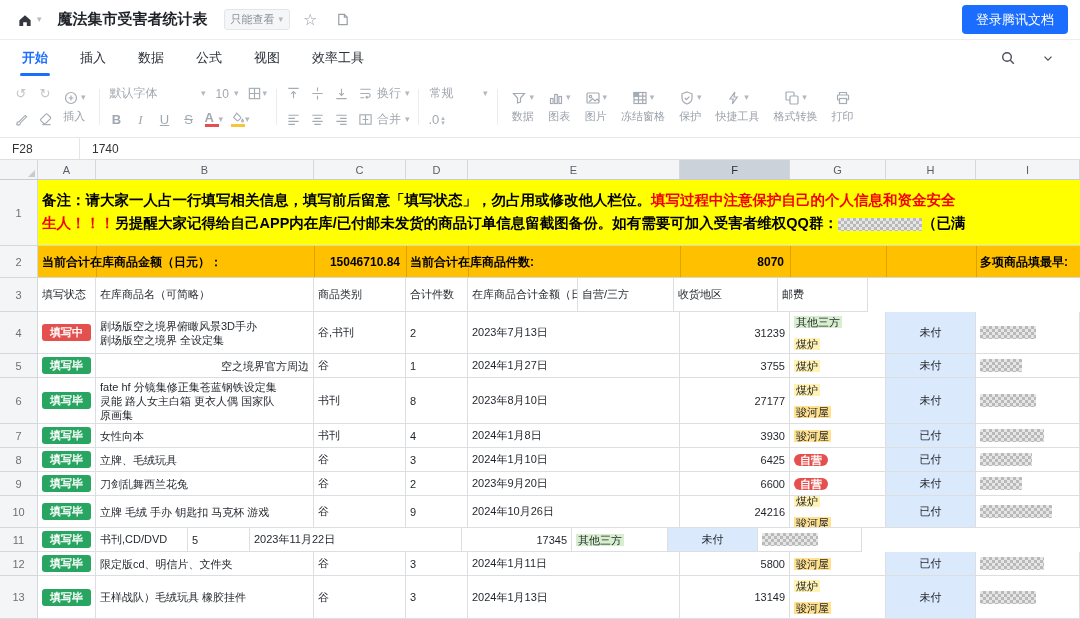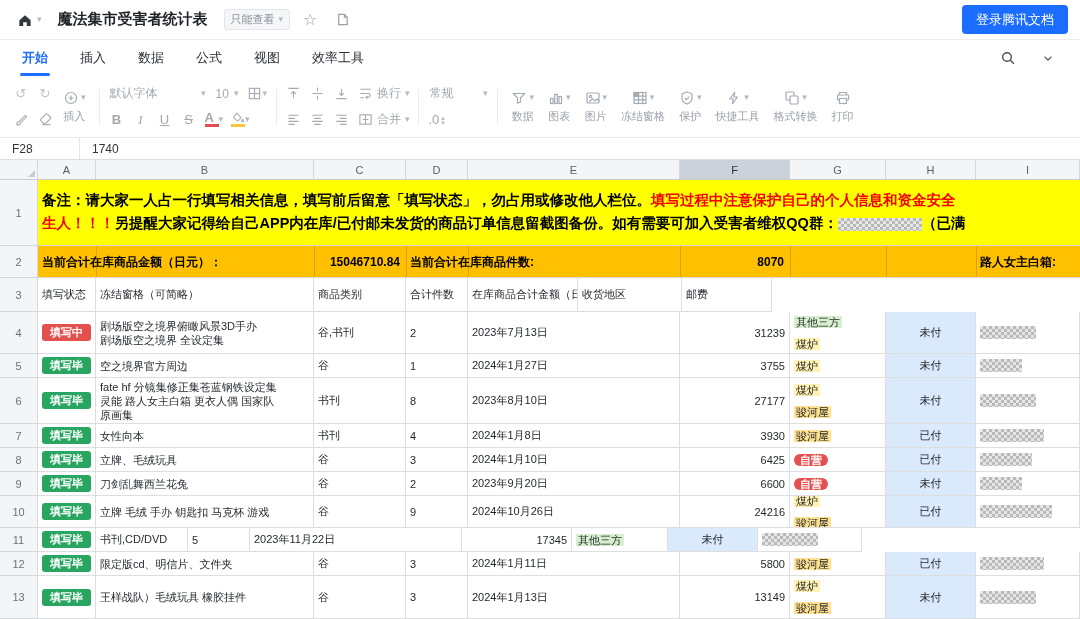--- a/index.html
+++ b/index.html
@@ -432,49 +432,52 @@
     </div>
   </div>
 
   <div class="r" id="row-summary" style="height: 32px;">
     <div class="gut">2</div>
     <div class="summary-cell" id="summary-cell" style="width: 1042px;">
       <span id="s1" style="left: 4px;">当前合计在库商品金额（日元）：</span>
       <span id="s2" style="left: 276px; width: 86px; text-align: right;">15046710.84</span>
       <span id="s3" style="left: 372px;">当前合计在库商品件数:</span>
       <span id="s4" style="left: 642px; width: 104px; text-align: right;">8070</span>
-      <span id="s5" style="left: 942px;">路人女主白箱:</span>
+      <span id="s5" style="left: 942px;">多项商品填最早:</span>
     <i class="vline" style="left: 58px;"></i>
         <i class="vline" style="left: 276px;"></i>
         <i class="vline" style="left: 368px;"></i>
         <i class="vline" style="left: 430px;"></i>
         <i class="vline" style="left: 642px;"></i>
         <i class="vline" style="left: 752px;"></i>
         <i class="vline" style="left: 848px;"></i>
         <i class="vline" style="left: 938px;"></i>
       </div>
   </div>
 
   <div class="r" id="row-header" style="height: 34px;">
     <div class="gut">3</div>
     <div style="display:flex">
         <div class="cell hC" style="width: 58px;">
           <span>填写状态</span>
         </div>
         <div class="cell hC" style="width: 218px;">
-          <span>冻结窗格（可简略）</span>
+          <span>在库商品名（可简略）</span>
         </div>
         <div class="cell hC" style="width: 92px;">
           <span>商品类别</span>
         </div>
         <div class="cell hC" style="width: 62px;">
           <span>合计件数</span>
         </div>
         <div class="cell hC" style="width: 110px;">
           <span>在库商品合计金额（日元）</span>
+        </div>
+        <div class="cell hC" style="width: 96px;">
+          <span>自营/三方</span>
         </div>
         <div class="cell hC" style="width: 104px;">
           <span>收货地区</span>
         </div>
         <div class="cell hC" style="width: 90px;">
           <span>邮费</span>
         </div>
       </div>
   </div>
 
@@ -499,21 +502,21 @@
         <div class="cell fee" style="width: 90px;">未付</div>
         <div class="cell " style="width: 104px;">
           <span class="mosaic" style="width: 56px;"></span>
         </div>
       </div>
       <div class="r" style="height: 24px;">
         <div class="gut">5</div>
         <div class="cell center" style="width: 58px;">
           <span class="badge badge-green">填写毕</span>
         </div>
-        <div class="cell " style="width: 218px;">
+        <div class="cell " style="width: 218px; justify-content: flex-end;">
           <span class="nm">空之境界官方周边</span>
         </div>
         <div class="cell " style="width: 92px;">谷</div>
         <div class="cell " style="width: 62px;">1</div>
         <div class="cell " style="width: 212px;">2024年1月27日</div>
         <div class="cell right" style="width: 110px;">3755</div>
         <div class="cell vendor-cell" style="width: 96px;">
           <div><span class="v v-yellow">煤炉</span></div>
         </div>
         <div class="cell fee" style="width: 90px;">未付</div>

